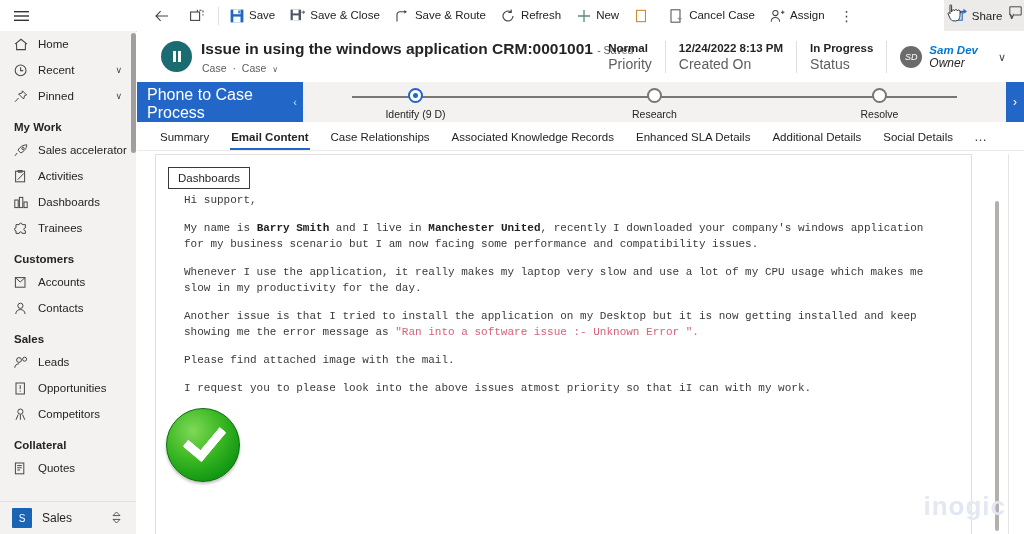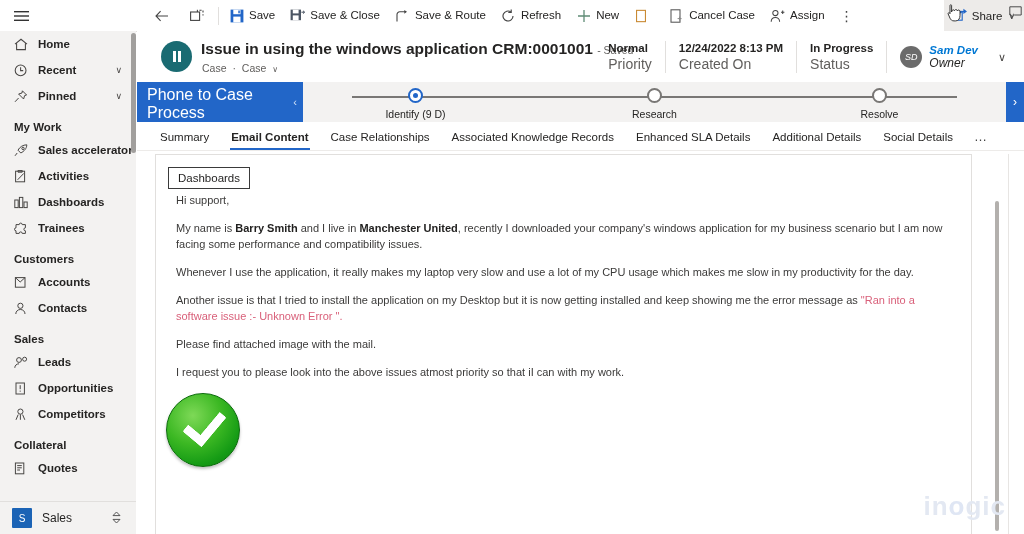--- a/index.html
+++ b/index.html
@@ -21,21 +21,21 @@
   .topright{position:absolute;right:0;top:0;height:31px;display:flex;align-items:center;}
   .sharebtn{display:flex;align-items:center;height:31px;padding:0 9px;background:#edebe9;font-size:11.5px;cursor:pointer;margin-left:16px;}
   .sharebtn .ic{margin-right:4px;}
   .cmd-ellipsis{letter-spacing:0;font-size:14px;color:#444;padding:0 8px;}
 
   
   .sidebar{position:absolute;left:0;top:31px;width:136px;height:503px;background:#f3f2f1;overflow:hidden;}
   .sb-scroll{position:absolute;left:0;top:0;width:136px;height:465px;overflow:hidden;}
   .sb-item{display:flex;align-items:center;height:26px;padding-left:14px;font-size:11.5px;color:#252423;cursor:pointer;position:relative;}
   .sb-item .sic{width:20px;display:inline-flex;align-items:center;justify-content:flex-start;color:#484644;}
-  .sb-item .slbl{margin-left:4px;font-weight:bold;}
+  .sb-item .slbl{margin-left:4px;}
   .sb-item .chev{position:absolute;right:14px;color:#484644;font-size:9px;}
   .sb-group{padding:12px 0 4px 14px;font-size:11.5px;font-weight:bold;color:#252423;}
   .sb-footer{position:absolute;left:0;bottom:0;width:136px;height:32px;background:#f3f2f1;border-top:1px solid #e1dfdd;display:flex;align-items:center;cursor:pointer;}
   .sb-footer .tile{width:20px;height:20px;background:#0b6a0b;background:#1b63b5;color:#fff;font-size:10px;display:flex;align-items:center;justify-content:center;margin-left:12px;border-radius:1px;}
   .sb-footer .fl{margin-left:10px;font-size:12px;}
   .sb-footer .updown{position:absolute;right:14px;color:#555;font-size:11px;}
   .sb-scrollbar{position:absolute;right:0;top:2px;width:5px;height:120px;background:#a19f9d;border-radius:3px;}
 
   
   .main{position:absolute;left:137px;top:31px;width:887px;height:503px;background:#ffffff;}
@@ -80,21 +80,21 @@
   .tabs{position:absolute;left:0;top:91px;width:887px;height:29px;border-bottom:1px solid #edebe9;display:flex;align-items:flex-end;padding-left:12px;box-sizing:border-box;}
   .tab{font-size:11.5px;color:#252423;padding:0 11px 7px;cursor:pointer;position:relative;white-space:nowrap;}
   .tab.sel{font-weight:bold;}
   .tab.sel:after{content:"";position:absolute;left:10px;right:10px;bottom:0;height:2px;background:#2266c8;}
   .tab-more{font-size:13px;color:#444;padding:0 10px 6px;cursor:pointer;}
 
   
   .content-card{position:absolute;left:18px;top:123px;width:815px;height:380px;background:#fff;border:1px solid #e1dfdd;border-bottom:none;overflow:hidden;}
   .viewcontent-btn{display:inline-block;margin:12px 0 0 12px;padding:4px 9px;border:1px solid #3a3a3a;background:#fff;font-size:11.5px;color:#201f1e;cursor:pointer;}
   .mailbody{padding:4px 14px 0 12px;font-size:11px;color:#3b3a39;line-height:1.45;}
-  .mailbody p{margin:0 8px 12px;}
+  .mailbody p{margin:0 16px 12px;font-family:Liberation Mono, monospace;}
   .mailbody b{color:#201f1e;}
   .err{color:#d9607a;}
   .sig-img{width:72px;height:72px;border-radius:50%;margin:8px 0 0 10px;
     background:radial-gradient(circle at 36% 30%, #7ed957 0%, #3cb823 42%, #159b15 72%, #0d7a0d 100%);
     border:1px solid #0b6b0b;position:relative;box-shadow:0 2px 3px rgba(0,0,0,.25);}
   .sig-img:after{content:"";position:absolute;left:18px;top:18px;width:30px;height:16px;border-left:9px solid #fff;border-bottom:9px solid #fff;transform:rotate(-50deg);border-radius:2px;}
   .card-inner{position:relative;height:100%;}
 
   
   .card-scrollbar{position:absolute;left:858px;top:170px;width:4px;height:330px;background:#b3b0ad;border-radius:2px;}

